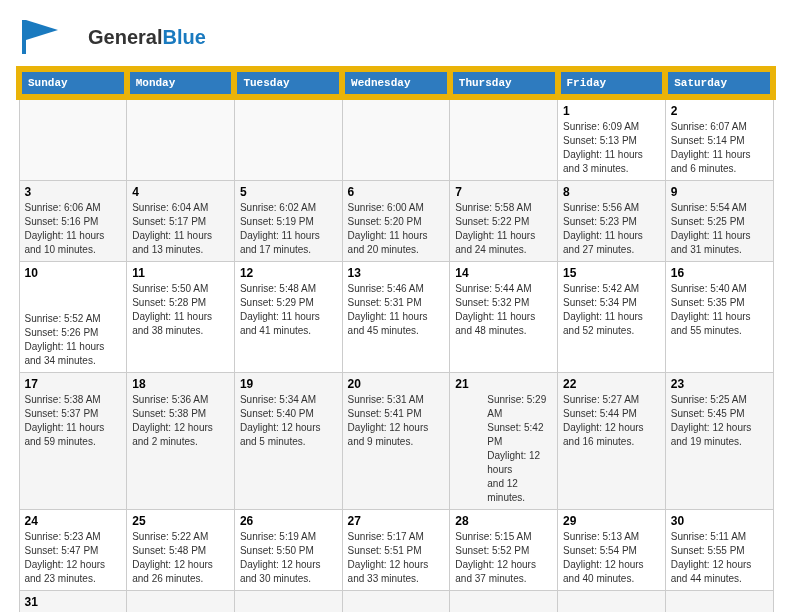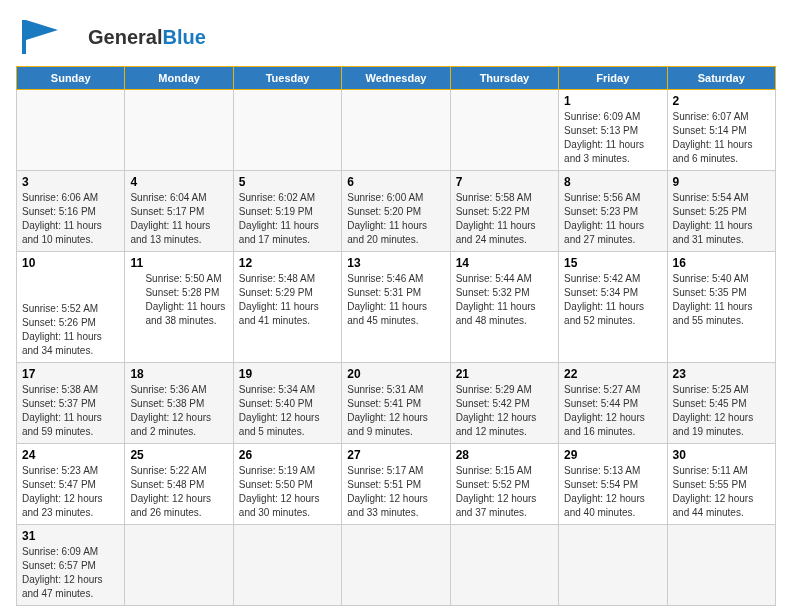--- a/index.html
+++ b/index.html
@@ -40,25 +40,26 @@
       color: #444;
     }
     table {
       width: 100%;
       border-collapse: collapse;
       font-size: 10.5px;
     }
     thead tr th {
       background: #2e7bbf;
       color: #fff;
-      text-align: center;
+      text-align: left;
       padding: 5px 6px;
       font-size: 11px;
       font-weight: bold;
-      border: 1px solid #eab308;
+      border: 6px solid #eab308;
+      font-family: Liberation Mono, monospace;
     }
     tbody tr td {
       border: 1px solid #ccc;
       vertical-align: top;
       padding: 4px 5px;
       width: calc(100% / 7);
       min-height: 72px;
       background: #fff;
     }
     tbody tr:nth-child(even) td {
@@ -190,21 +191,21 @@
       <tr>
         <td>
           <span class="day-number">10</span>
           <div class="day-info" style="white-space: pre-line; margin-top: 32px;">Sunrise: 5:52 AM
 Sunset: 5:26 PM
 Daylight: 11 hours
 and 34 minutes.</div>
         </td>
         <td>
           <span class="day-number">11</span>
-          <div class="day-info" style="white-space: pre-line; margin-left: 15px;">Sunrise: 5:50 AM
+          <div class="day-info" style="white-space: pre-line;">Sunrise: 5:50 AM
 Sunset: 5:28 PM
 Daylight: 11 hours
 and 38 minutes.</div>
         </td>
         <td>
           <span class="day-number">12</span>
           <div class="day-info" style="white-space: pre-line;">Sunrise: 5:48 AM
 Sunset: 5:29 PM
 Daylight: 11 hours
 and 41 minutes.</div>
@@ -262,21 +263,21 @@
         </td>
         <td>
           <span class="day-number">20</span>
           <div class="day-info" style="white-space: pre-line;">Sunrise: 5:31 AM
 Sunset: 5:41 PM
 Daylight: 12 hours
 and 9 minutes.</div>
         </td>
         <td>
           <span class="day-number">21</span>
-          <div class="day-info" style="white-space: pre-line;">Sunrise: 5:29 AM
+          <div class="day-info" style="white-space: pre-line; margin-left: 32px;">Sunrise: 5:29 AM
 Sunset: 5:42 PM
 Daylight: 12 hours
 and 12 minutes.</div>
         </td>
         <td>
           <span class="day-number">22</span>
           <div class="day-info" style="white-space: pre-line;">Sunrise: 5:27 AM
 Sunset: 5:44 PM
 Daylight: 12 hours
 and 16 minutes.</div>

